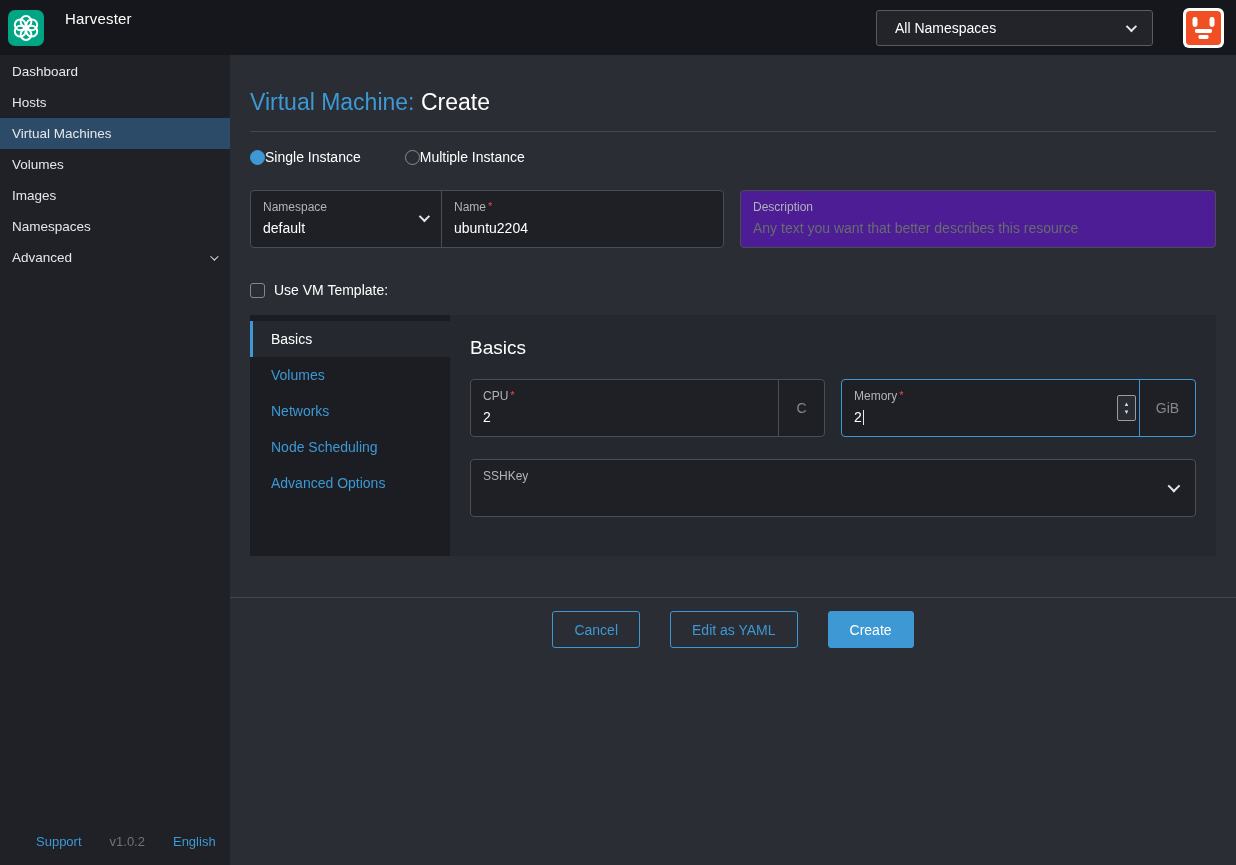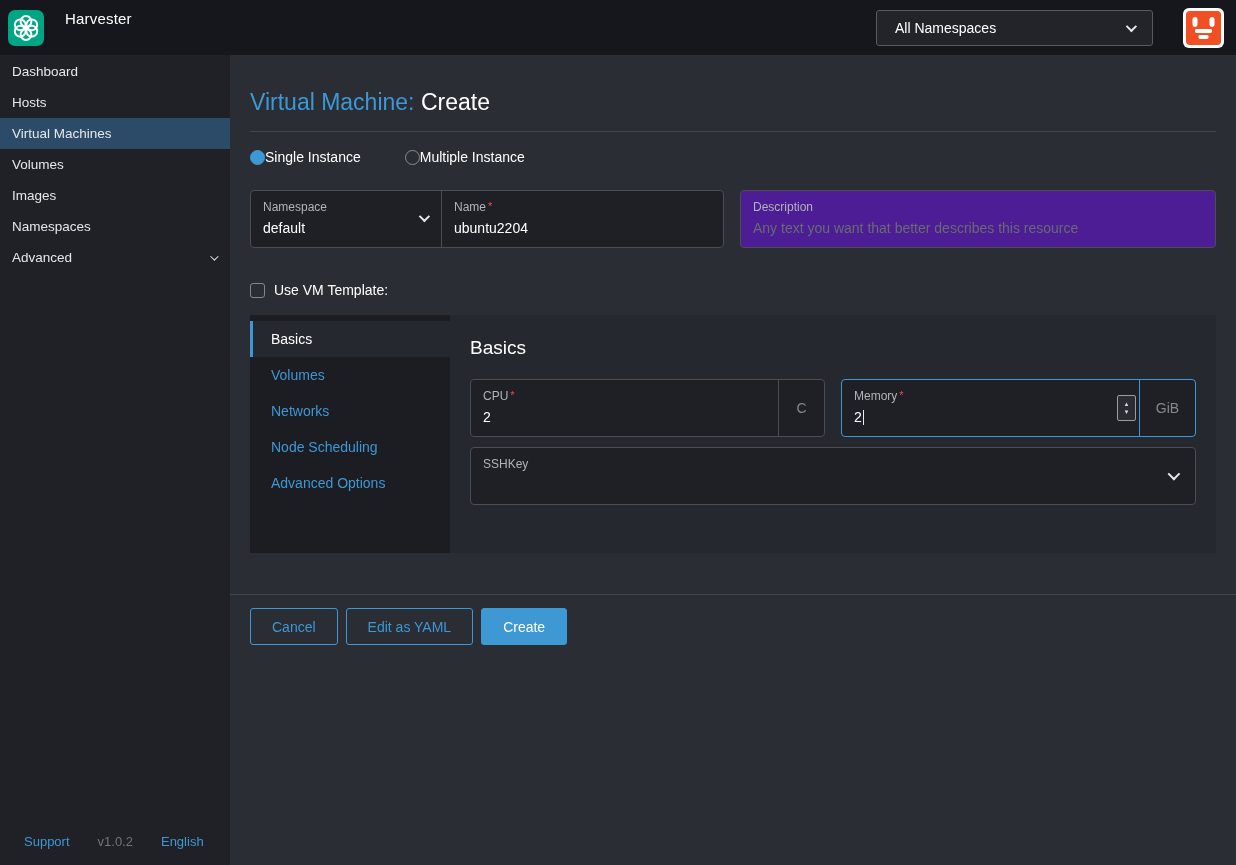--- a/index.html
+++ b/index.html
@@ -40,21 +40,21 @@
 
   
   .sidebar { background: #1f2127; position: relative; padding-top: 1px; }
   .nav-item {
     height: 31px; display: flex; align-items: center; justify-content: space-between;
     padding: 0 14px 0 12px; font-size: 13.5px; color: #e6e7e9; cursor: pointer;
   }
   .nav-item.active { background: #2b4b68; }
   .side-footer {
     position: absolute; bottom: 16px; left: 0; right: 0;
-    display: flex; align-items: center; gap: 28px; padding-left: 24px; font-size: 13px;
+    display: flex; align-items: center; gap: 28px; padding-left: 36px; font-size: 13px;
   }
   .side-footer .link { color: #3d98d3; cursor: pointer; text-decoration: none; }
   .side-footer .muted { color: #717379; }
 
   
   .main { padding: 5px 20px; position: relative; overflow: hidden; }
   .page-title { margin: 29px 0 0; font-size: 23px; font-weight: 400; }
   .t-blue { color: #3d98d3; }
   .rule { margin: 15px 0 0; border: none; border-top: 1px solid #45464c; }
 
@@ -111,27 +111,27 @@
   .input-box.focused .suffix { border-left-color: #3d98d3; width: 56px; }
   .val-line { display: block; margin-top: 6px; font-size: 14px; }
   .caret { display: inline-block; width: 1px; height: 15px; background: #e9eaec; margin-left: 1px; vertical-align: text-bottom; }
   .stepper {
     width: 19px; height: 26px; align-self: center; margin-right: 3px; flex: none;
     border: 1px solid #9a9ca1; border-radius: 2px; background: #2a2c33;
     display: flex; flex-direction: column; align-items: center; justify-content: center;
     color: #d9dadc; font-size: 7px; line-height: 8px; cursor: pointer;
   }
   .ssh-box {
-    margin-top: 10px; height: 58px; border: 1px solid #4c4d53; border-radius: 4px;
+    margin-top: 22px; height: 58px; border: 1px solid #4c4d53; border-radius: 4px;
     background: #1e2026; padding: 9px 12px 0; position: relative; cursor: pointer;
   }
   .ssh-box .chev { position: absolute; right: 18px; top: 23px; }
 
   .bottom-divider { margin: 41px -20px 0; border-top: 1px solid #45464c; }
-  .actions { margin-top: 13px; display: flex; justify-content: flex-start; gap: 8px; }
+  .actions { margin-top: 13px; display: flex; justify-content: center; gap: 30px; }
   .btn {
     height: 37px; border-radius: 3px; font-size: 14px; padding: 0 21px;
     font-family: inherit; cursor: pointer;
   }
   .btn-outline { background: transparent; border: 1px solid #3d98d3; color: #3d98d3; }
   .btn-primary { background: #3d98d3; border: 1px solid #3d98d3; color: #fff; }
 </style>
 </head>
 <body>
 

